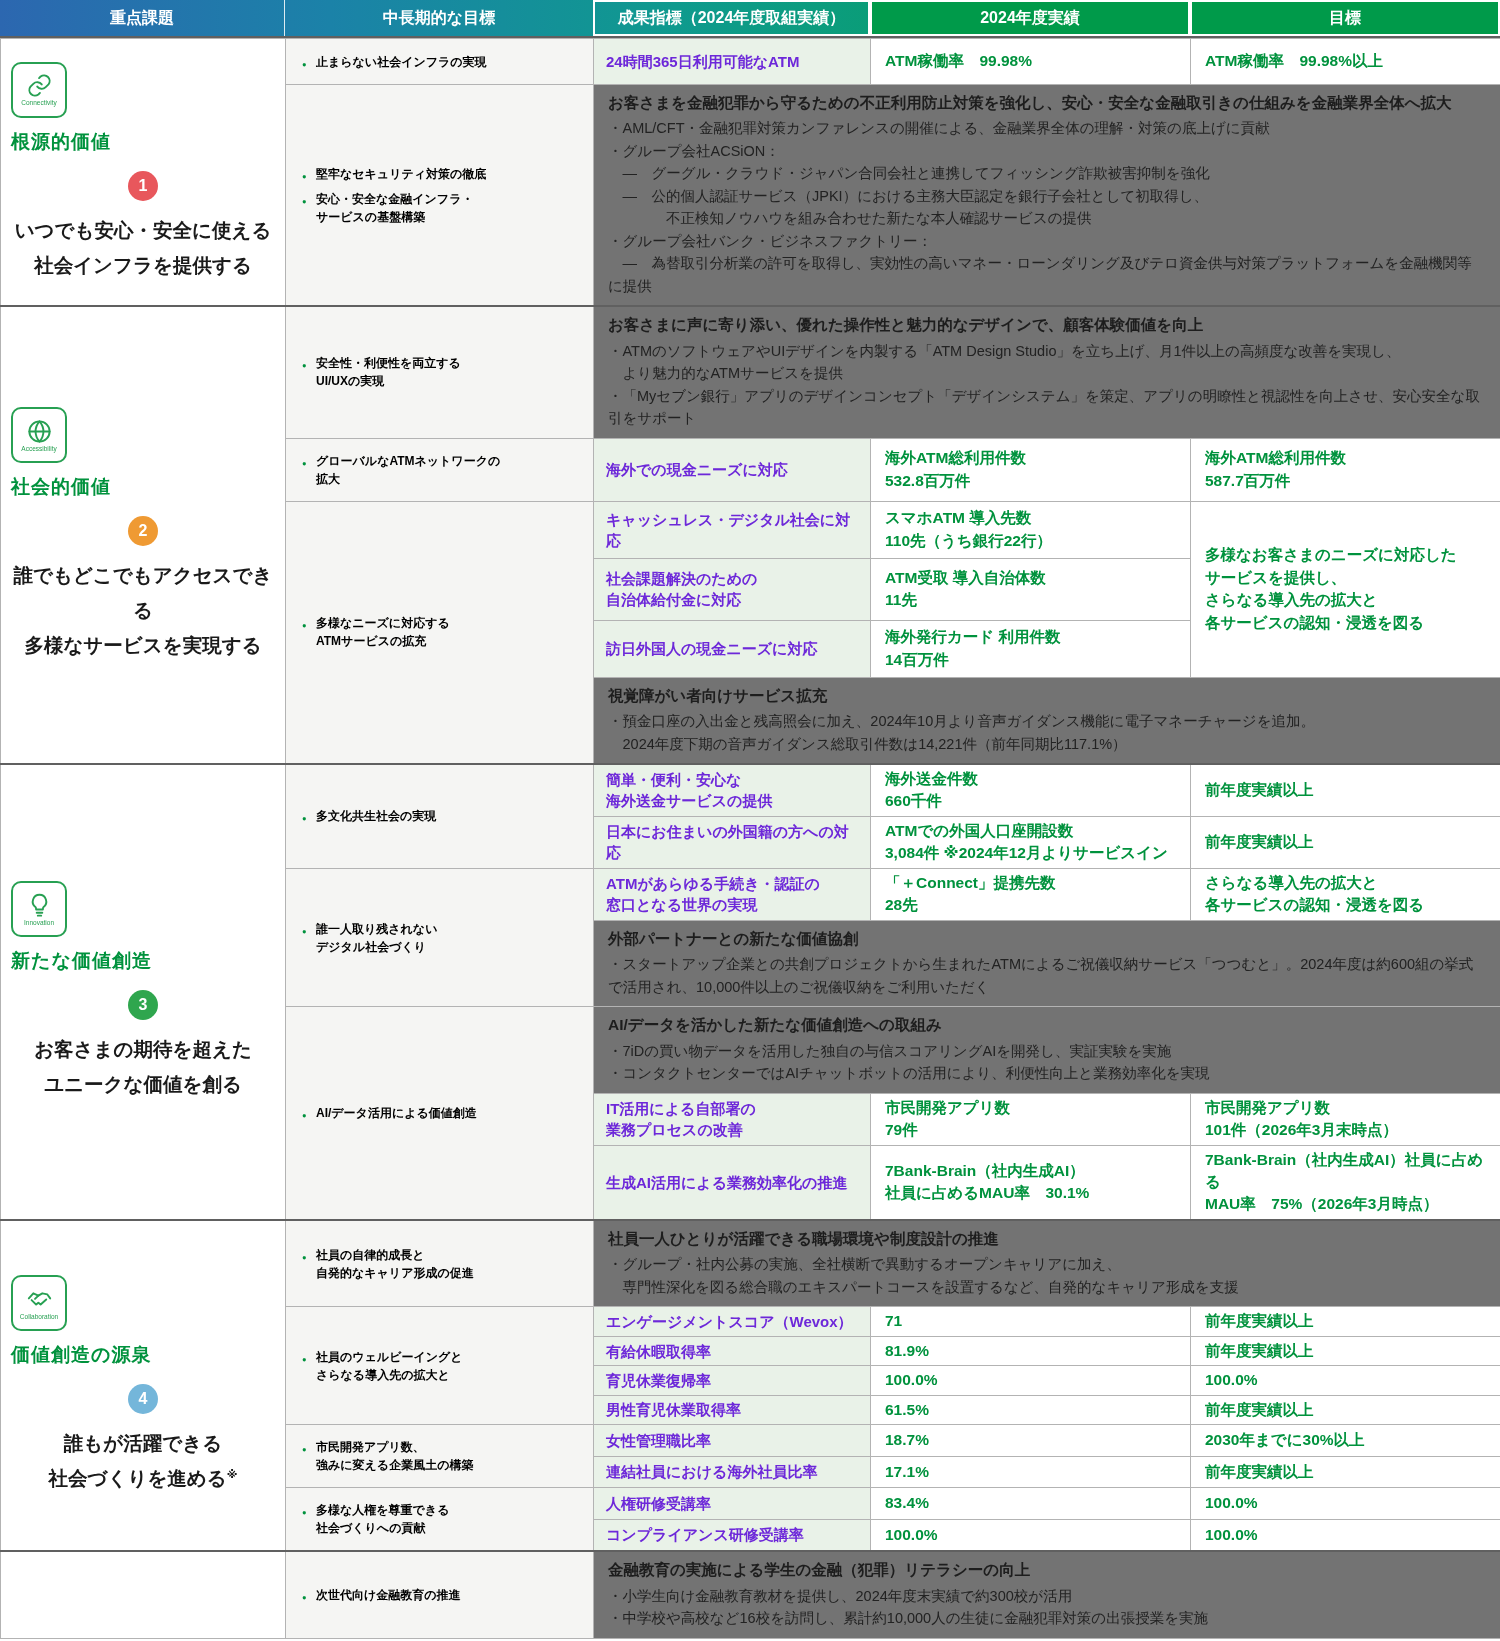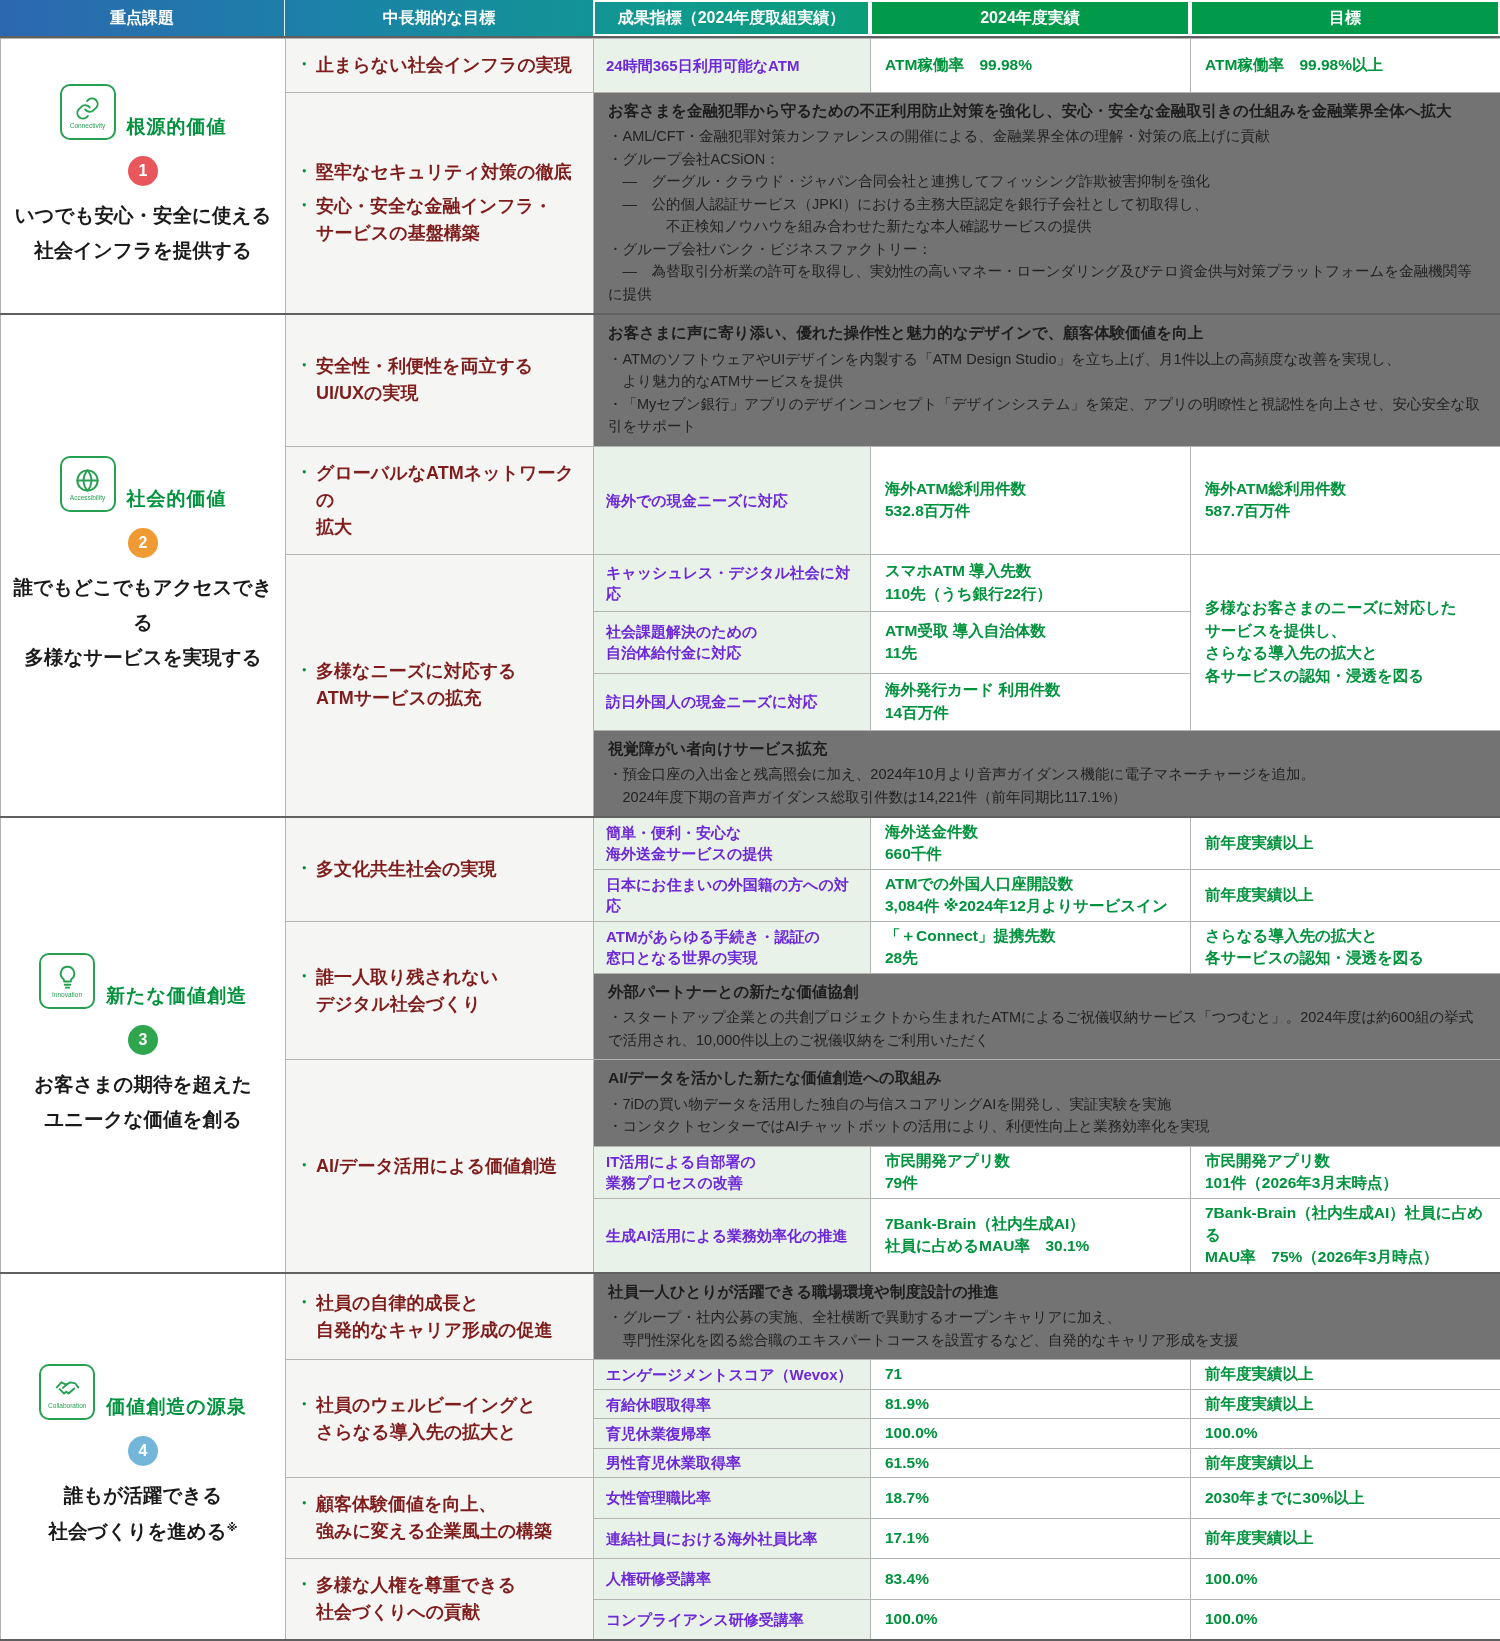--- a/index.html
+++ b/index.html
@@ -29,25 +29,25 @@
   td.ind{background:#e9f2e8;font-weight:700;font-size:15px;line-height:1.4;
          padding:3px 8px 3px 12px;white-space:pre-line;color:#6d28d9;}
   td.val{background:#fff;color:#00923d;font-weight:700;font-size:15.5px;line-height:1.45;
          padding:3px 8px 3px 14px;white-space:pre-line;}
   td.merged{background:#737373;padding:7px 14px 8px 14px;vertical-align:middle;}
   .mtitle{font-weight:700;font-size:15.5px;line-height:1.45;margin-bottom:3px;white-space:pre-line;}
   .mbody{font-size:14.5px;line-height:1.55;white-space:pre-line;color:#222;}
 
   
   .bullet{position:relative;padding-left:14px;white-space:pre-line;
-          font-weight:700;font-size:18px;line-height:1.5;color:#7f1d1d;margin:7px 0;}
+          font-weight:700;font-size:12px;line-height:1.5;color:#000000;margin:7px 0;}
   .bullet::before{content:"●";position:absolute;left:0;top:6px;font-size:7.5px;color:#00923d;}
 
   
-  .cat-row{display:flex;align-items:flex-end;justify-content:center;gap:11px;}
+  .cat-row{display:flex;align-items:flex-start;justify-content:center;gap:11px;flex-direction:column;}
   .icon-box{width:52px;height:52px;border:2px solid #27a052;border-radius:10px;background:#fff;
             display:flex;flex-direction:column;align-items:center;justify-content:center;flex:0 0 auto;}
   .icon-box svg{width:27px;height:27px;stroke:#27a052;fill:none;stroke-width:1.7;
                 stroke-linecap:round;stroke-linejoin:round;}
   .icon-label{font-size:6.5px;color:#27a052;line-height:1;margin-top:1px;}
   .cat-name{font-size:19px;font-weight:700;color:#00923d;letter-spacing:1px;}
   .num{width:30px;height:30px;border-radius:50%;margin:16px auto 12px auto;color:#fff;
        font-weight:700;font-size:16px;display:flex;align-items:center;justify-content:center;}
   .statement{font-size:19.5px;font-weight:700;line-height:1.8;white-space:pre-line;color:#1a1a1a;}
   .sup-note{font-size:11px;vertical-align:super;font-weight:700;}
@@ -307,21 +307,21 @@
   <td class="val">100.0%</td>
   <td class="val">100.0%</td>
 </tr>
 <tr style="height:23px;">
   <td class="ind">男性育児休業取得率</td>
   <td class="val">61.5%</td>
   <td class="val">前年度実績以上</td>
 </tr>
 <tr class="grp" style="height:24px;">
   <td class="c2" rowspan="2">
-    <div class="bullet">顧客体験価値を向上、
+    <div class="bullet">市民開発アプリ数、
 強みに変える企業風土の構築</div>
   </td>
   <td class="ind">女性管理職比率</td>
   <td class="val">18.7%</td>
   <td class="val">2030年までに30%以上</td>
 </tr>
 <tr style="height:24px;">
   <td class="ind">連結社員における海外社員比率</td>
   <td class="val">17.1%</td>
   <td class="val">前年度実績以上</td>

